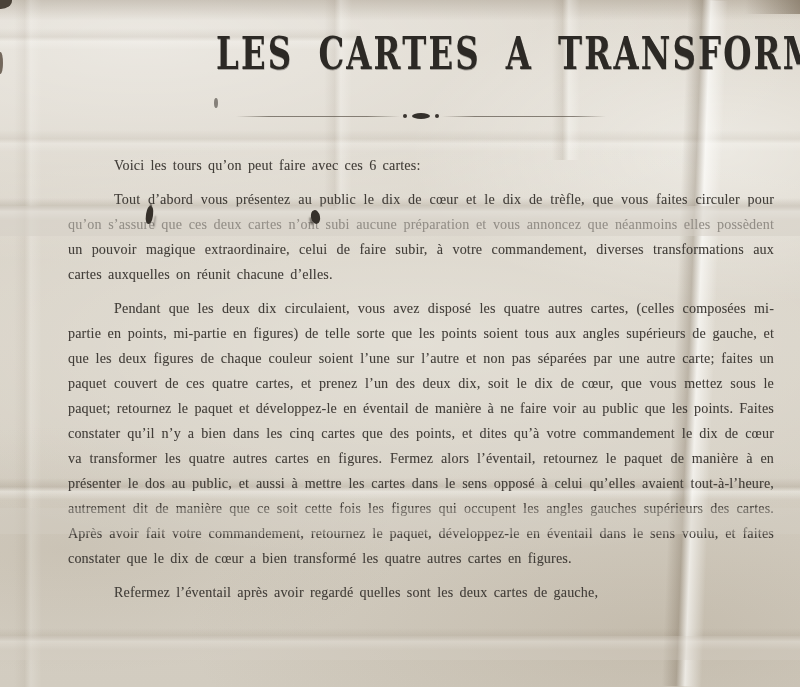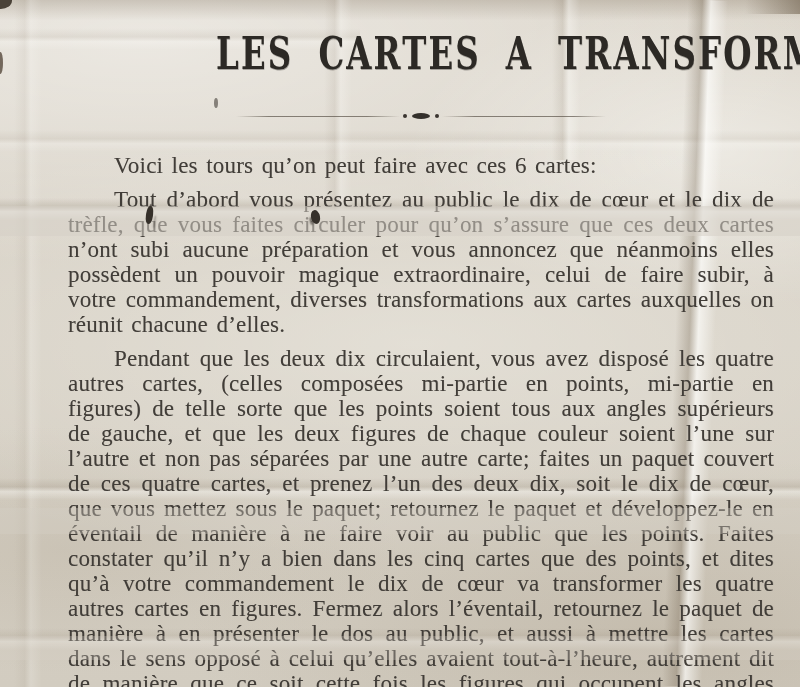--- a/index.html
+++ b/index.html
@@ -101,21 +101,21 @@
     height: 8px;
   }
   .divider .dline { flex: 1; height: 1px;
       background: linear-gradient(to right, rgba(80,72,62,0), rgba(80,72,62,0.65) 20%, rgba(80,72,62,0.65) 80%, rgba(80,72,62,0)); }
   .divider .dline.rt { background: linear-gradient(to left, rgba(80,72,62,0), rgba(80,72,62,0.65) 20%, rgba(80,72,62,0.65) 80%, rgba(80,72,62,0)); }
   .divider .dot { width: 4px; height: 4px; border-radius: 50%; background: #3a3530; margin: 0 3px; }
   .divider .lozenge { width: 18px; height: 6px; border-radius: 50%; background: #34302b; margin: 0 2px; }
 
   p.para {
     margin: 9px 0 0;
-    font-size: 23px;
+    font-size: 14px;
     line-height: 25px;
     text-align: justify;
     text-indent: 46px;
     word-spacing: 2.5px;
     letter-spacing: 0.2px;
     color: #413d38;
     text-shadow: 0.3px 0.3px 0.3px rgba(65,61,56,0.25);
   }
   p.para.intro { margin-top: 33px; }
 </style>

